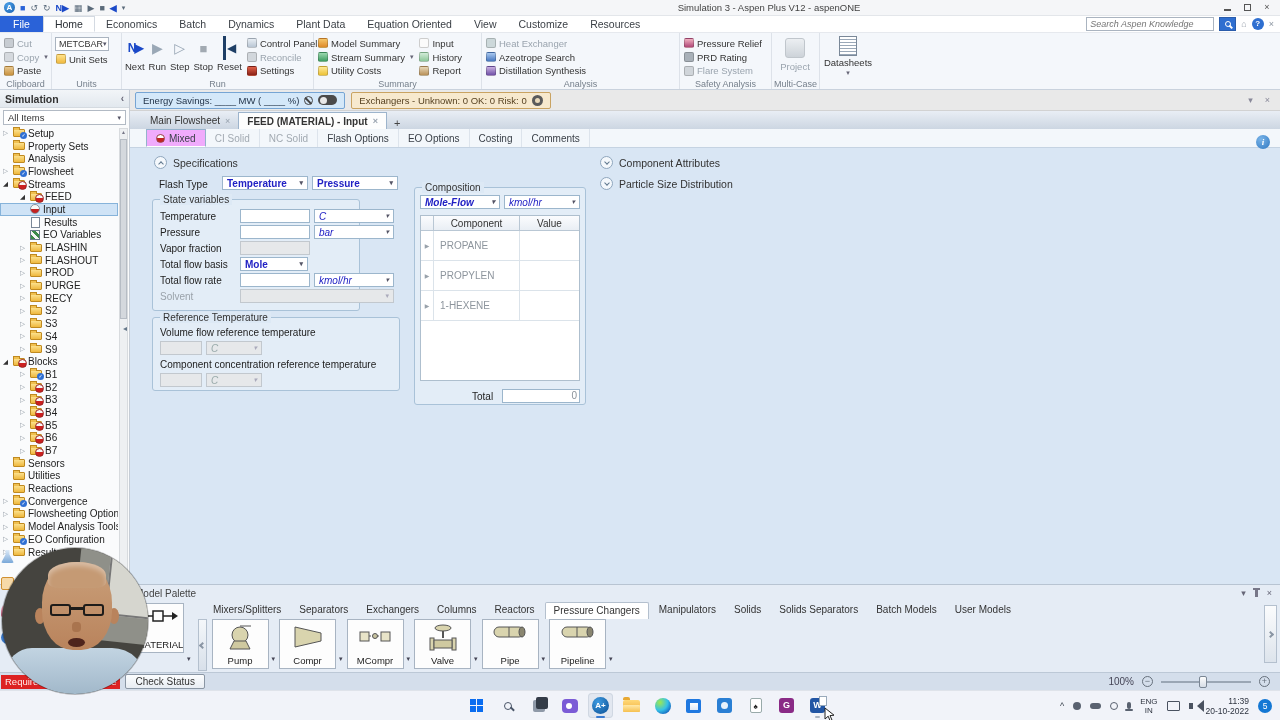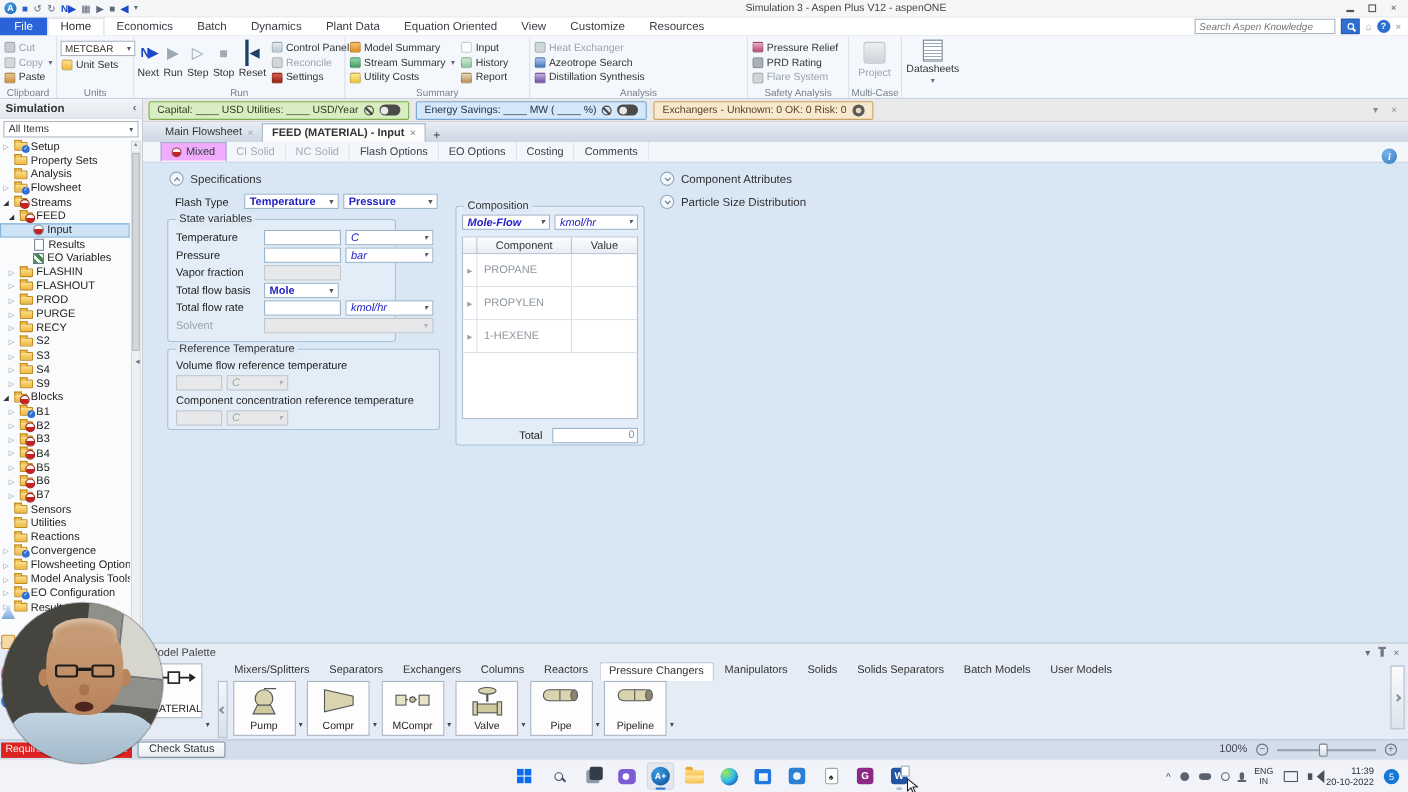--- a/index.html
+++ b/index.html
@@ -54,21 +54,21 @@
   .bicon{height:24px;display:flex;align-items:center;justify-content:center}
   .ic-next::before{content:"N▶";color:#1b49c8;font-weight:bold;font-size:12px;letter-spacing:-2px}
   .ic-run::before{content:"▶";color:#9aa8b6;font-size:14px}
   .ic-step::before{content:"▷";color:#9aa8b6;font-size:14px}
   .ic-stop::before{content:"■";color:#a2aab2;font-size:13px}
   .ic-reset{border-left:3px solid #1e3f66;padding-left:1px}
   .ic-reset::before{content:"◀";color:#1e3f66;font-size:12px}
   .projicon{width:20px;height:20px;border-radius:3px;background:linear-gradient(#eceff2,#cdd3d9);border:1px solid #c0c6cc}
   .dsicon{width:18px;height:20px;background:repeating-linear-gradient(#fff,#fff 2px,#9aa8b8 2px,#9aa8b8 3px);border:1px solid #7a8898}
   .bigcaret{font-size:7px;color:#667}
-  .unitcombo{width:68px;height:14px;background:#fff;border:1px solid #aab4c0;font-size:9px;color:#333;display:flex;align-items:center;padding:0 3px}
+  .unitcombo{width:54px;height:14px;background:#fff;border:1px solid #aab4c0;font-size:9px;color:#333;display:flex;align-items:center;padding:0 3px}
   .unitcombo::after{content:"▾";margin-left:auto;font-size:7px;color:#556}
 
   
   #energybar{left:130px;top:90px;width:1150px;height:21px;background:#e9e9e9;border-bottom:1px solid #d2d2d2;display:flex;align-items:center;gap:6px;padding-left:5px;font-size:9.5px}
   .eseg{height:17px;display:flex;align-items:center;gap:5px;padding:0 7px;border-radius:2px}
   .eseg.green{background:#d9edc2;border:1px solid #7fae4e;color:#2e3d1e}
   .eseg.blue{background:#d4e8f9;border:1px solid #76a5d4;color:#23344a}
   .eseg.tan{background:#f7e9ce;border:1px solid #c9a362;color:#574222}
   .noicon{width:9px;height:9px;border:1.5px solid #444;border-radius:50%;position:relative;flex:0 0 auto}
   .noicon::after{content:"";position:absolute;left:-1px;top:3px;width:9px;height:1.5px;background:#444;transform:rotate(45deg)}
@@ -80,21 +80,21 @@
 
   
   #sidebar{left:0;top:90px;width:130px;height:502px;background:#fafbfc;border-right:1px solid #c6cdd6}
   .sbheader{height:18px;background:linear-gradient(#f2f5f8,#e2e8ee);border-bottom:1px solid #d4dae0;display:flex;align-items:center;padding:0 5px;font-size:10.5px;font-weight:bold;color:#333}
   .sbcollapse{margin-left:auto;color:#667;font-size:10px}
   .sbcombo{margin:2px 3px;height:15px;border:1px solid #b2bac4;background:#fff;font-size:9.5px;color:#333;display:flex;align-items:center;padding:0 4px}
   .sbcombo::after{content:"▾";margin-left:auto;font-size:7px;color:#556}
   #tree{position:absolute;left:0;top:37px;width:118px;height:462px;overflow:hidden}
   .trow{height:12.7px;display:flex;align-items:center;font-size:10px;color:#222;white-space:nowrap}
   .trow.sel{background:#cfe3f6;box-shadow:inset 0 0 0 1px #86b3da}
-  .d0{padding-left:3px}.d1{padding-left:8px}.d2{padding-left:29px}
+  .d0{padding-left:3px}.d1{padding-left:20px}.d2{padding-left:29px}
   .arr{width:9px;flex:0 0 auto;font-size:6.5px;color:#8a949e}
   .arr.c::before{content:"▷"}
   .arr.o::before{content:"◢";color:#333}
   .fi{position:relative;width:12px;height:8px;margin:0 3px 0 1px;flex:0 0 auto}
   .fo,.fr,.fc{background:linear-gradient(#fbe08c,#efb83e);border:1px solid #c08a20;border-radius:1px}
   .fo::before,.fr::before,.fc::before{content:"";position:absolute;top:-3px;left:-1px;width:5px;height:2px;background:#f0c050;border:1px solid #c08a20;border-bottom:none}
   .fr::after{content:"";position:absolute;right:-3px;bottom:-3px;width:7px;height:7px;border-radius:50%;background:linear-gradient(#f8f8f8 42%,#cc2020 42%);border:1px solid #992222}
   .fc::after{content:"✓";position:absolute;right:-3px;bottom:-3px;width:7px;height:7px;border-radius:50%;background:#2e6fd4;color:#fff;font-size:5px;line-height:7px;text-align:center}
   .ii{width:10px;height:10px;border-radius:50%;background:linear-gradient(#fafafa 45%,#c22222 45%);border:1px solid #8893a0;margin:0 3px 0 1px;flex:0 0 auto}
   .ri{width:9px;height:11px;background:#fff;border:1px solid #7a8898;margin:0 4px 0 2px;flex:0 0 auto}
@@ -436,25 +436,20 @@
         <div class="bicon">
             <span class="dsicon"></span>
           </div>
         <span>Datasheets</span>
         <span class="bigcaret">▾</span>
       </div>
     </div>
   </div>
 
   <div id="energybar" class="abs">
-    <div class="eseg green">
-      <span>Capital: ____ USD   Utilities: ____ USD/Year</span>
-      <span class="noicon"></span>
-      <span class="tog"></span>
-    </div>
     <div class="eseg blue">
       <span>Energy Savings: ____ MW   ( ____ %)</span>
       <span class="noicon"></span>
       <span class="tog"></span>
     </div>
     <div class="eseg tan">
       <span>Exchangers -   Unknown: 0   OK: 0   Risk: 0</span>
       <span class="gear"></span>
     </div>
     <div class="ebar-right">

